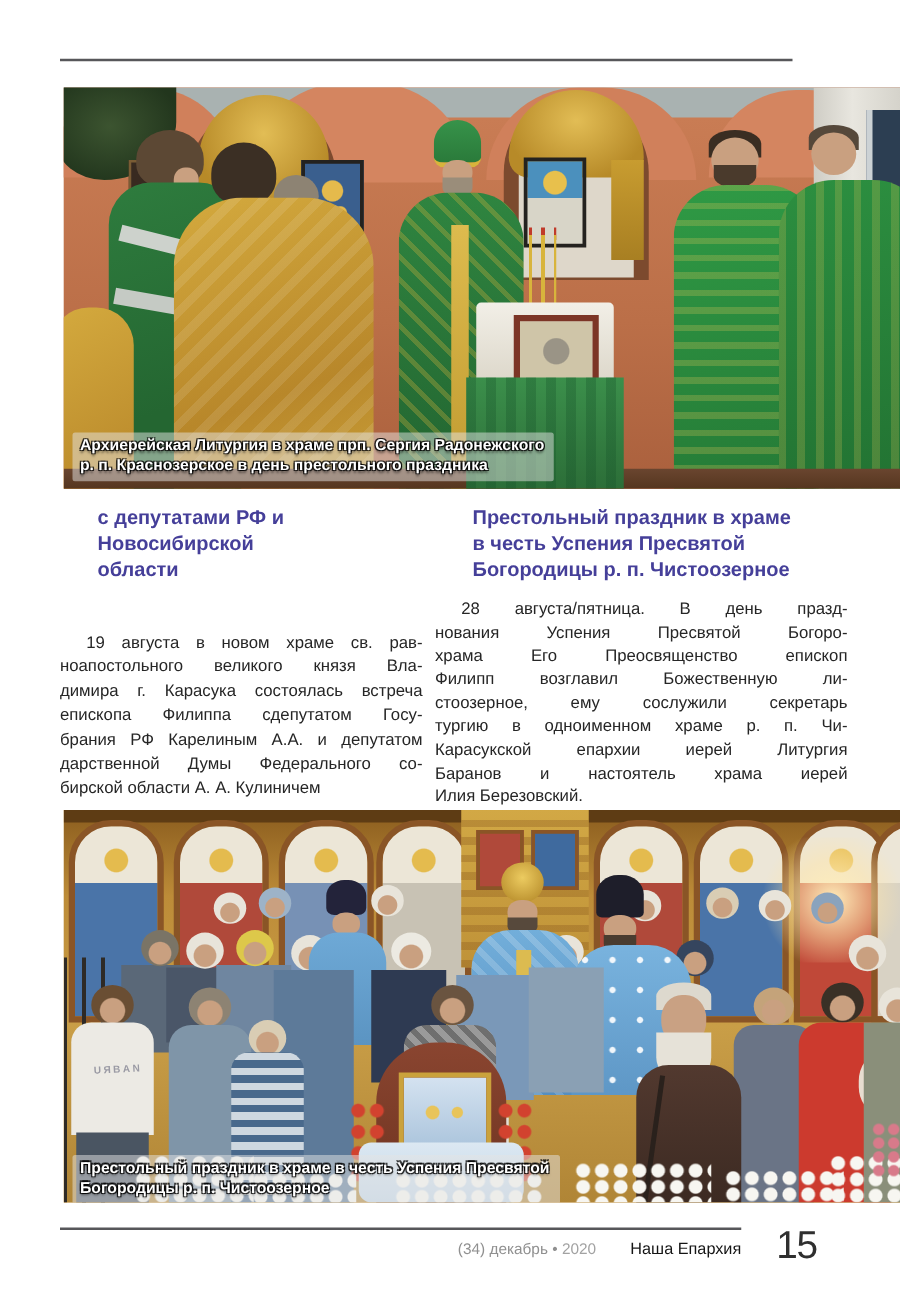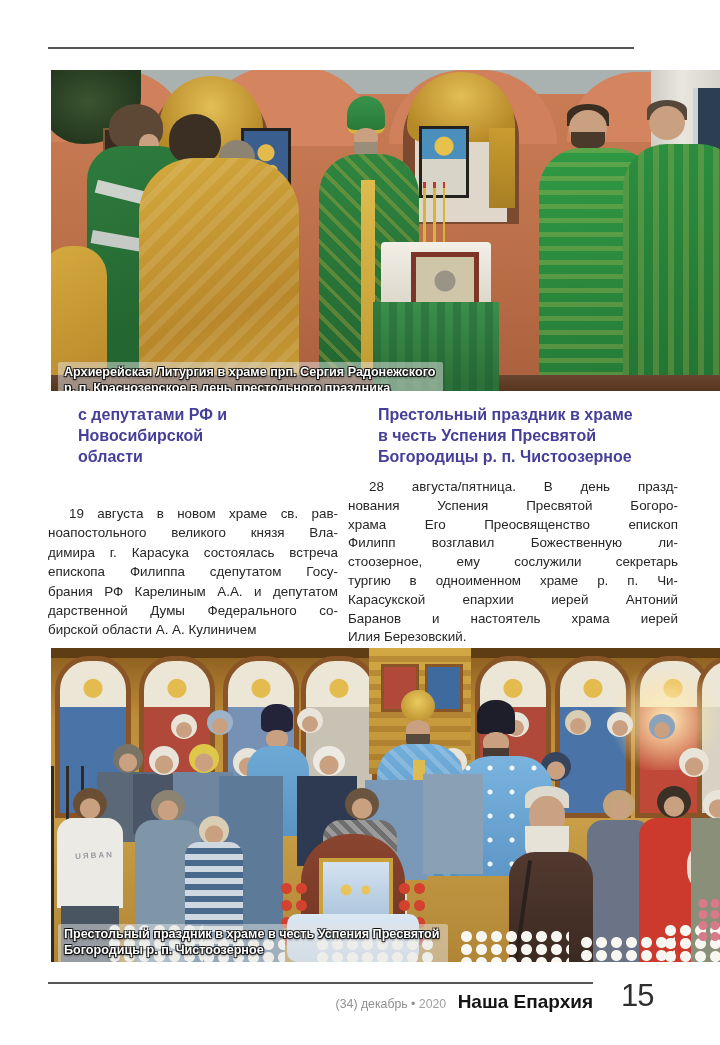--- a/index.html
+++ b/index.html
@@ -23,21 +23,21 @@
   .hline{display:block;font-weight:bold;font-size:16px;line-height:21px;color:#453f99;}
   .body{margin-top:37px;}
   #article-right .body{margin-top:11px;}
   .bl{font-size:13.4px;line-height:19.4px;color:#262626;text-align:justify;text-align-last:justify;
       white-space:nowrap;}
   #article-right .bl{line-height:18.8px;}
   .bl.first{text-indent:21px;}
   .bl.last{text-align-last:left;}
   #footer-rule{left:48px;top:982px;width:545px;}
   #footer-info{position:absolute;left:0;top:991px;width:593px;text-align:right;font-size:12.3px;color:#909090;}
-  #footer-info .mag{font-weight:bold;color:#151515;font-size:19px;margin-left:8px;}
+  #footer-info .mag{font-weight:normal;color:#151515;font-size:13px;margin-left:24px;}
   #footer-info .yr{color:#a2a2a2;}
   #page-number{position:absolute;left:621px;top:979px;font-size:31px;line-height:34px;color:#2f2f2f;letter-spacing:-1px;}
   #shirt-print{position:absolute;left:24px;top:203px;font-size:8px;letter-spacing:2px;color:#9a9aa4;
       transform:rotate(-3deg);font-weight:bold;}
 </style>
 </head>
 <body>
 
 <div id="page">
 
@@ -87,21 +87,21 @@
         <div class="sh" style="left: 520px; top: 62px; width: 34px; height: 18px; background: rgb(74, 58, 44); border-radius: 0px 0px 50% 50%;"></div>
         <div class="sh" style="left: 488px; top: 78px; width: 116px; height: 243px; background: repeating-linear-gradient(0deg, rgba(230, 200, 90, 0.25) 0px, rgba(230, 200, 90, 0.25) 5px, rgba(0, 0, 0, 0) 5px, rgba(0, 0, 0, 0) 14px), linear-gradient(170deg, rgb(47, 154, 69), rgb(37, 122, 54)); border-radius: 42px 42px 0px 0px;"></div>
         <div class="sh" style="left: 596px; top: 30px; width: 40px; height: 20px; background: rgb(85, 72, 58); border-radius: 50% 50% 0px 0px;"></div>
         <div class="sh" style="left: 598px; top: 36px; width: 36px; height: 34px; background: rgb(201, 160, 128); border-radius: 50%;"></div>
         <div class="sh" style="left: 572px; top: 74px; width: 120px; height: 247px; background: repeating-linear-gradient(90deg, rgba(230, 200, 90, 0.22) 0px, rgba(230, 200, 90, 0.22) 6px, rgba(0, 0, 0, 0) 6px, rgba(0, 0, 0, 0) 15px), linear-gradient(170deg, rgb(44, 143, 64), rgb(34, 114, 50)); border-radius: 44px 44px 0px 0px;"></div>
         <div class="sh" style="left: 0px; top: 305px; width: 669px; height: 16px; background: linear-gradient(rgb(106, 69, 47), rgb(85, 54, 31));"></div>
         <div class="sh" style="left: 330px; top: 172px; width: 110px; height: 62px; background: linear-gradient(rgb(242, 239, 231), rgb(221, 216, 203)); border-radius: 4px 4px 0px 0px;"></div>
         <div class="sh" style="left: 360px; top: 182px; width: 58px; height: 60px; border: 5px solid rgb(124, 53, 38); background: radial-gradient(circle at 50% 40%, rgb(154, 148, 134) 10px, rgb(207, 197, 168) 11px);"></div>
         <div class="sh" style="left: 322px; top: 232px; width: 126px; height: 89px; background: repeating-linear-gradient(90deg, rgba(20, 80, 40, 0.3) 0px, rgba(20, 80, 40, 0.3) 8px, rgba(0, 0, 0, 0) 8px, rgba(0, 0, 0, 0) 16px), linear-gradient(rgb(59, 143, 75), rgb(44, 110, 56));"></div>
       </div>
-    <div class="cap" style="top:292px;">
+    <div class="cap" style="top:276px;">
       <span>Архиерейская Литургия в храме прп. Сергия Радонежского</span>
       <span>р. п. Краснозерское в день престольного праздника</span>
     </div>
   </div>
 
   <div id="article-left" class="article">
     <div class="hgroup">
       <span class="hline">с депутатами РФ и Новосибирской</span>
       <span class="hline">области</span>
     </div>
@@ -122,21 +122,21 @@
       <span class="hline">в честь Успения Пресвятой</span>
       <span class="hline">Богородицы р. п. Чистоозерное</span>
     </div>
     <div class="body">
       <div class="bl first">28 августа/пятница. В день празд-</div>
       <div class="bl">нования Успения Пресвятой Богоро-</div>
       <div class="bl">храма Его Преосвященство епископ</div>
       <div class="bl">Филипп возглавил Божественную ли-</div>
       <div class="bl">стоозерное, ему сослужили секретарь</div>
       <div class="bl">тургию в одноименном храме р. п. Чи-</div>
-      <div class="bl">Карасукской епархии иерей Антоний</div>
+      <div class="bl">Карасукской епархии иерей Литургия</div>
       <div class="bl">Баранов и настоятель храма иерей</div>
       <div class="bl last">Илия Березовский.</div>
     </div>
   </div>
 
   <div id="photo2" class="photo">
     <div class="scene">
         <div class="sh" style="left: 0px; top: 0px; width: 669px; height: 314px; background: linear-gradient(rgb(138, 92, 30), rgb(189, 140, 56) 22%, rgb(201, 158, 71) 55%, rgb(176, 133, 54));"></div>
         <div class="sh" style="left: 0px; top: 0px; width: 669px; height: 10px; background: rgb(94, 60, 20);"></div>
         <div class="sh" style="left: 4px; top: 8px; width: 66px; height: 152px; border: 5px solid rgb(138, 85, 38); border-radius: 34px 34px 0px 0px; background: radial-gradient(circle at 50% 18%, rgb(228, 187, 78) 9px, rgba(0, 0, 0, 0) 10px), linear-gradient(rgb(236, 230, 215) 30%, rgb(74, 116, 168) 30%);"></div>

